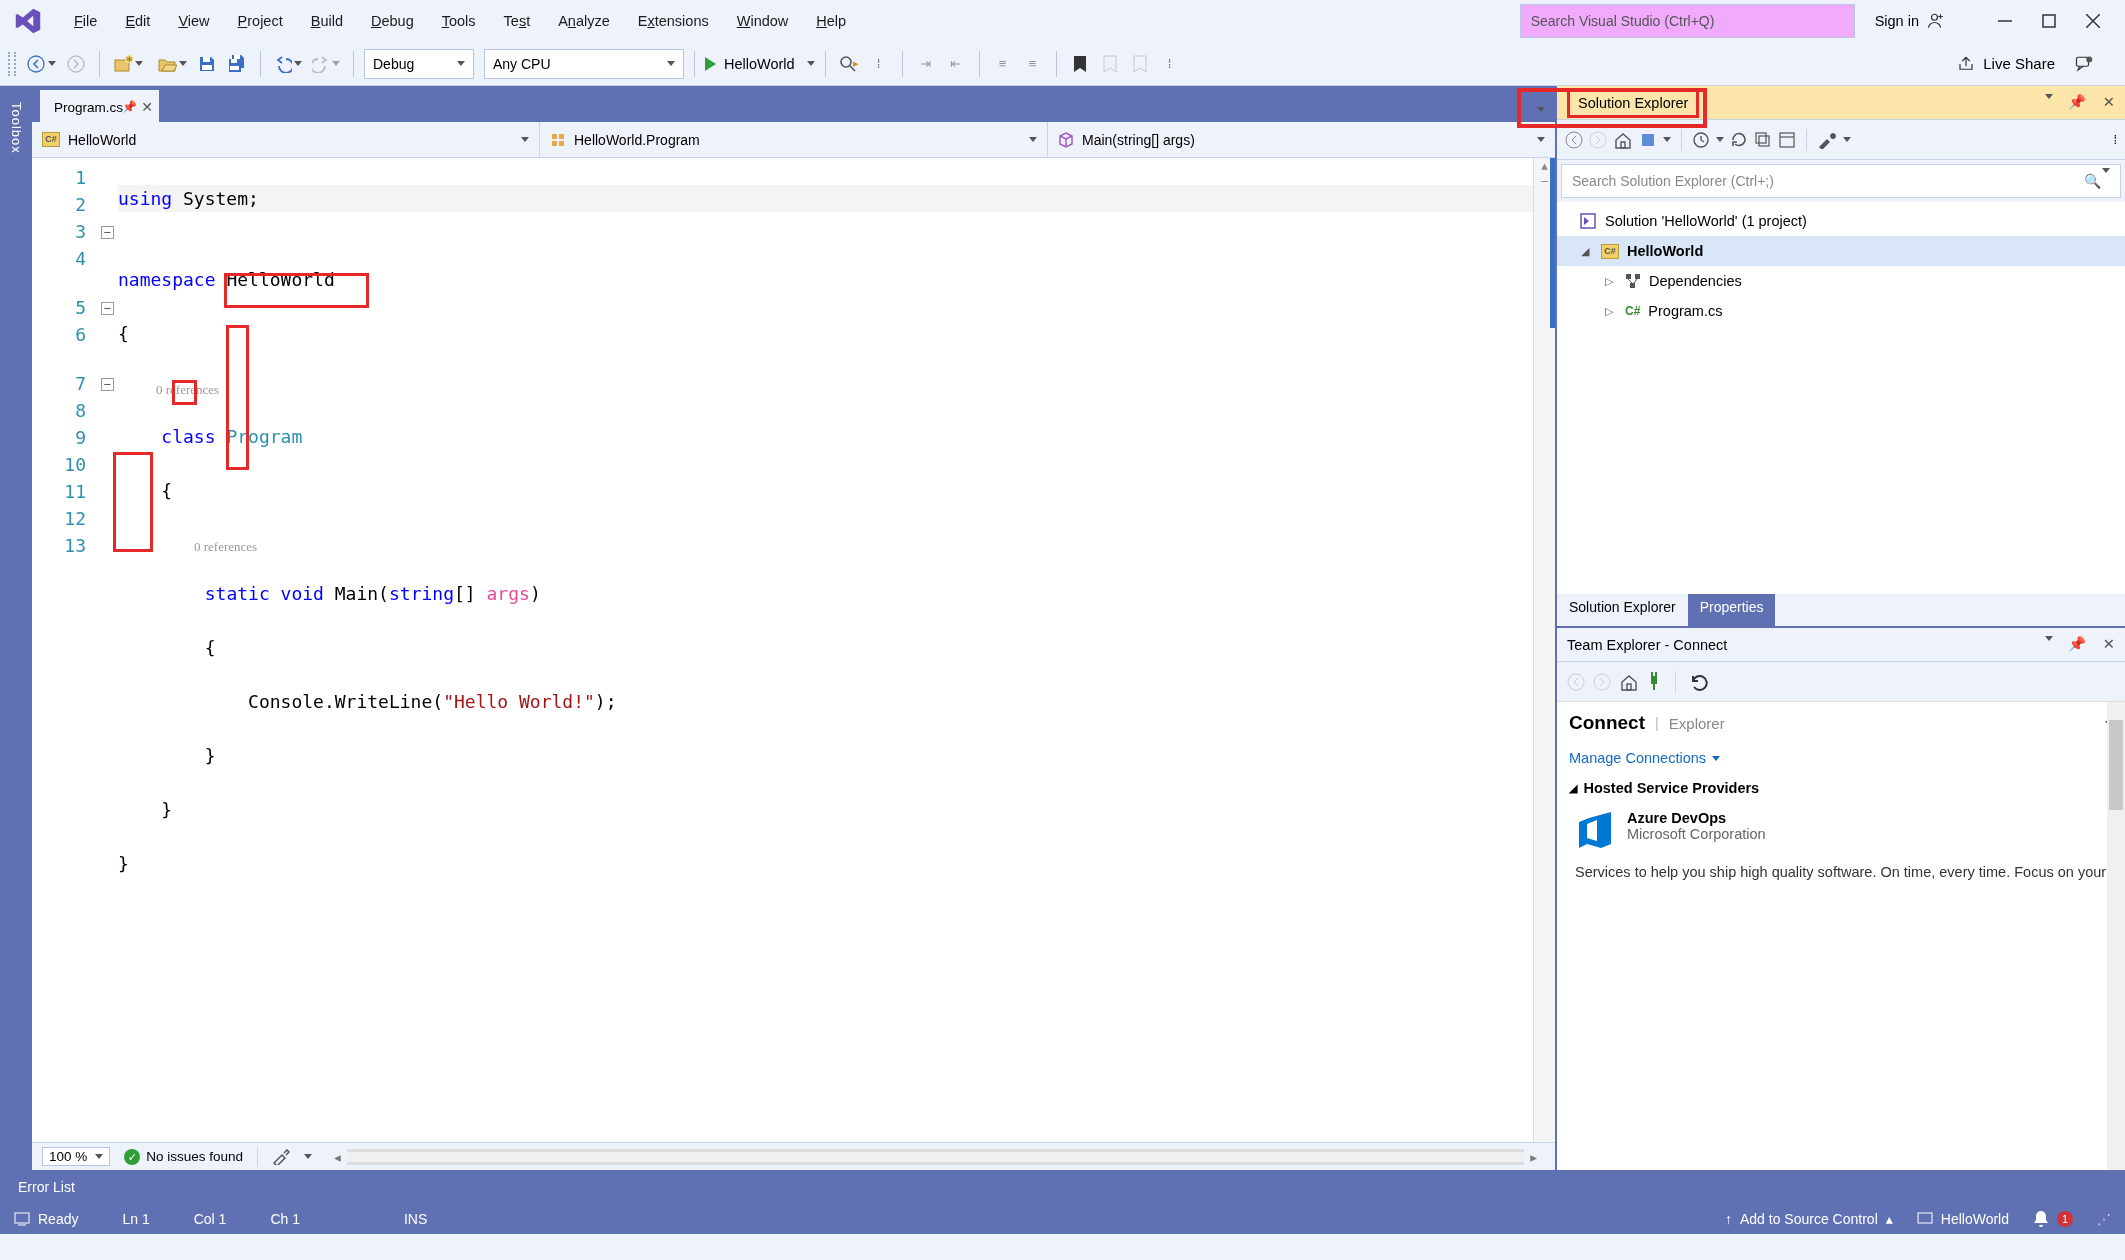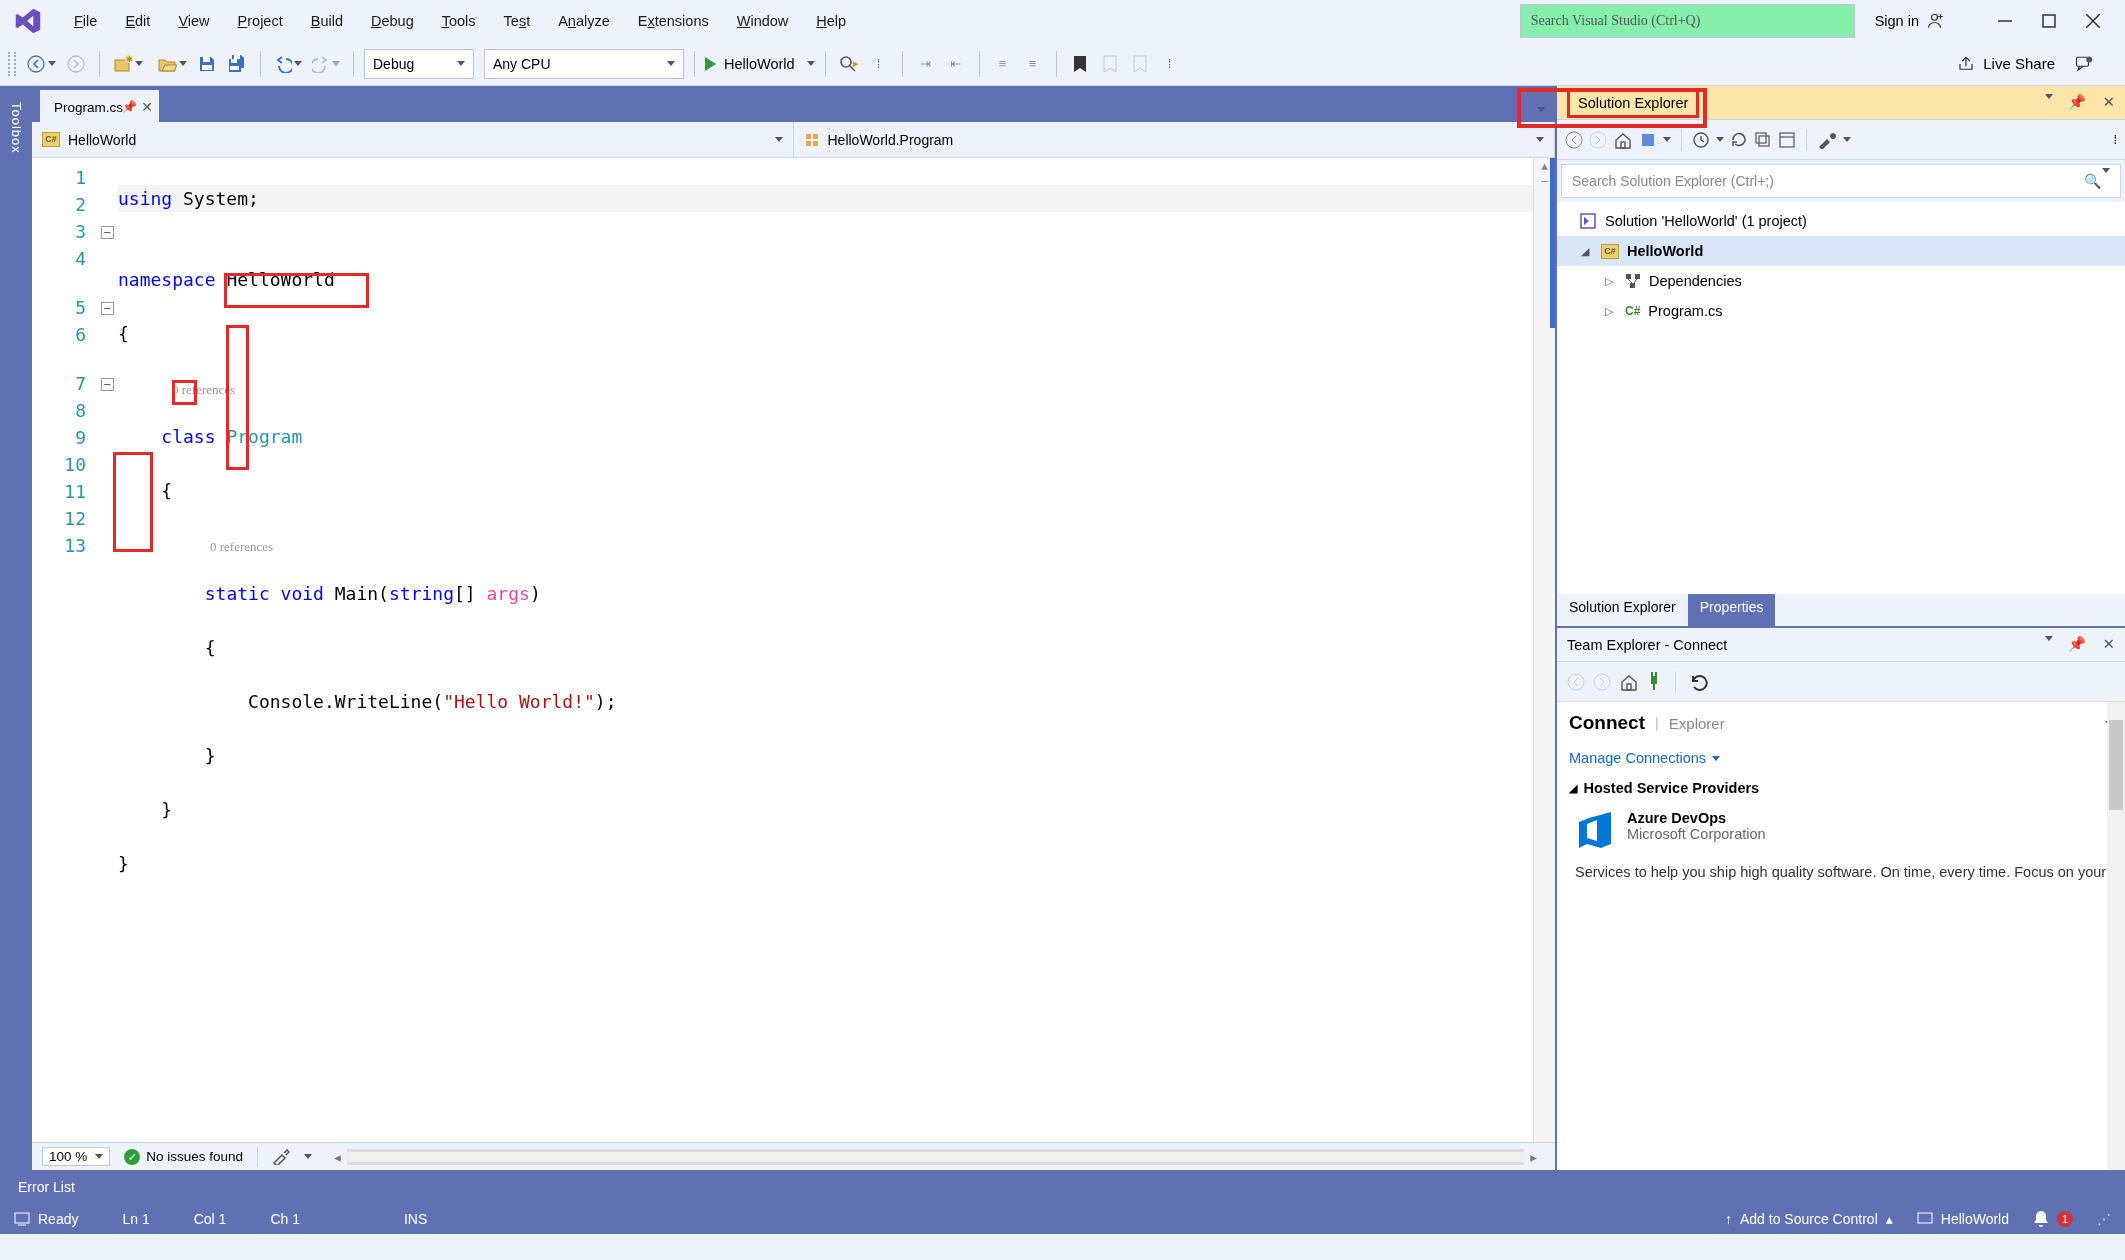--- a/index.html
+++ b/index.html
@@ -5,21 +5,21 @@
 * { margin:0; padding:0; box-sizing:border-box; }
 body { font-family:"Segoe UI",Arial,sans-serif; font-size:13px; background:#eef2fb; overflow:hidden; width:2125px; height:1260px; }
 
 
 .titlebar { display:flex; align-items:center; height:42px; background:#eef2fb; padding:0 8px; gap:6px; }
 .vs-logo { width:28px; height:28px; margin-left:6px; margin-right:14px; }
 .menu { display:flex; gap:4px; }
 .menu-item { padding:4px 12px; font-size:14.5px; color:#1a1a1a; cursor:pointer; }
 .menu-item u { text-decoration:underline; }
 .spacer { flex:1; }
-.global-search { width:335px; height:34px; border:1px solid #b9c5e5; background:#86efac; padding:0 10px; font-size:14px; color:#555; display:flex; align-items:center;font-family:Liberation Serif, serif; }
+.global-search { width:335px; height:34px; border:1px solid #b9c5e5; background:#f0abfc; padding:0 10px; font-size:14px; color:#555; display:flex; align-items:center; }
 .signin { padding:4px 14px; font-size:14.5px; display:flex; align-items:center; gap:8px; }
 .win-controls { display:flex; gap:24px; margin:0 14px 0 30px; }
 .win-btn { width:20px; height:20px; display:flex; align-items:center; justify-content:center; color:#333; }
 
 
 .toolbar { display:flex; align-items:center; height:44px; background:#eef2fb; padding:0 8px; gap:4px; border-bottom:1px solid #c8d3ec; }
 .tb-grip { width:8px; height:24px; border-left:2px dotted #9aa7c6; border-right:2px dotted #9aa7c6; margin-right:4px; }
 .tb-btn { min-width:26px; height:26px; display:flex; align-items:center; justify-content:center; border:1px solid transparent; padding:0 2px; }
 .tb-sep { width:1px; height:26px; background:#b9c5e5; margin:0 6px; }
 .tb-drop { display:flex; align-items:center; border:1px solid #b9c5e5; background:#fff; height:30px; padding:0 8px; font-size:14px; gap:6px; }
@@ -46,21 +46,21 @@
 
 .editor-wrap { flex:1; display:flex; background:#fff; position:relative; }
 .gutter { width:64px; background:#fff; text-align:right; padding-right:10px; color:#2b91af; font-family:Consolas,monospace; font-size:18px; line-height:27px; padding-top:6px;}
 .fold-col { width:22px; background:#fff; font-family:Consolas,monospace; font-size:14px; line-height:27px; padding-top:6px; color:#888; text-align:center;}
 .fold-box { width:13px; height:13px; border:1px solid #999; display:inline-flex; align-items:center; justify-content:center; font-size:12px; line-height:10px; color:#555; background:#fff;}
 .code-area { flex:1; font-family:Consolas,monospace; font-size:18px; line-height:27px; white-space:pre; color:#000; position:relative; }
 .kw { color:#0000ff; }
 .type { color:#2b91af; }
 .str { color:#a31515; }
 .param { color:#ec4899; }
-.codelens { font-family:"Segoe UI"; font-size:13px; color:#999; margin-left:16px; }
+.codelens { font-family:"Segoe UI"; font-size:13px; color:#999; margin-left:0; }
 .code-line { height:27px; }
 .hl-line { background:#f4f4f4; display:inline-block; width:100%; }
 .right-margin { width:22px; background:#f5f5f5; border-left:1px solid #ddd; position:relative;}
 .right-margin::before{content:"";position:absolute;top:0;right:0;width:5px;height:170px;background:#3b6ec5;}
 
 .editor-status { height:28px; background:#eef2fb; border-top:1px solid #c8d3ec; display:flex; align-items:center; padding:0 10px; font-size:13.5px; gap:14px;}
 .zoom-sel { border:1px solid #b9c5e5; background:#fff; padding:1px 6px; display:flex; align-items:center; gap:8px; }
 .issues { display:flex; align-items:center; gap:6px; }
 .check-circle { width:16px; height:16px; border-radius:50%; background:#2e9e36; color:#fff; font-size:11px; text-align:center; line-height:16px;}
 .h-scroll { flex:1; display:flex; align-items:center; justify-content:space-between; padding:0 8px; }
@@ -315,20 +315,28 @@
       <div class="nav-sel">
         <svg width="16" height="16">
             <rect x="2" y="2" width="5" height="5" fill="#e8a84a"></rect>
             <rect x="9" y="2" width="5" height="5" fill="#e8a84a"></rect>
             <rect x="2" y="9" width="5" height="5" fill="#e8a84a"></rect>
             <rect x="9" y="9" width="5" height="5" fill="#e8a84a"></rect>
           </svg>
         <span>HelloWorld.Program</span>
           <span class="chev-down"></span>
         </div>
+      <div class="nav-sel" style="border-right:none">
+        <svg width="16" height="16">
+            <path d="M8 1l6 3v8l-6 3-6-3V4z" fill="none" stroke="#a456c4" stroke-width="1.4"></path>
+            <path d="M2 4l6 3 6-3M8 7v8" fill="none" stroke="#a456c4" stroke-width="1.4"></path>
+          </svg>
+        <span>Main(string[] args)</span>
+          <span class="chev-down"></span>
+        </div>
     </div>
     <div class="editor-wrap">
       <div class="gutter">
         <div>1</div>
           <div>2</div>
           <div>3</div>
           <div>4</div>
           <div style="height:22px"></div>
           <div>5</div>
           <div>6</div>

